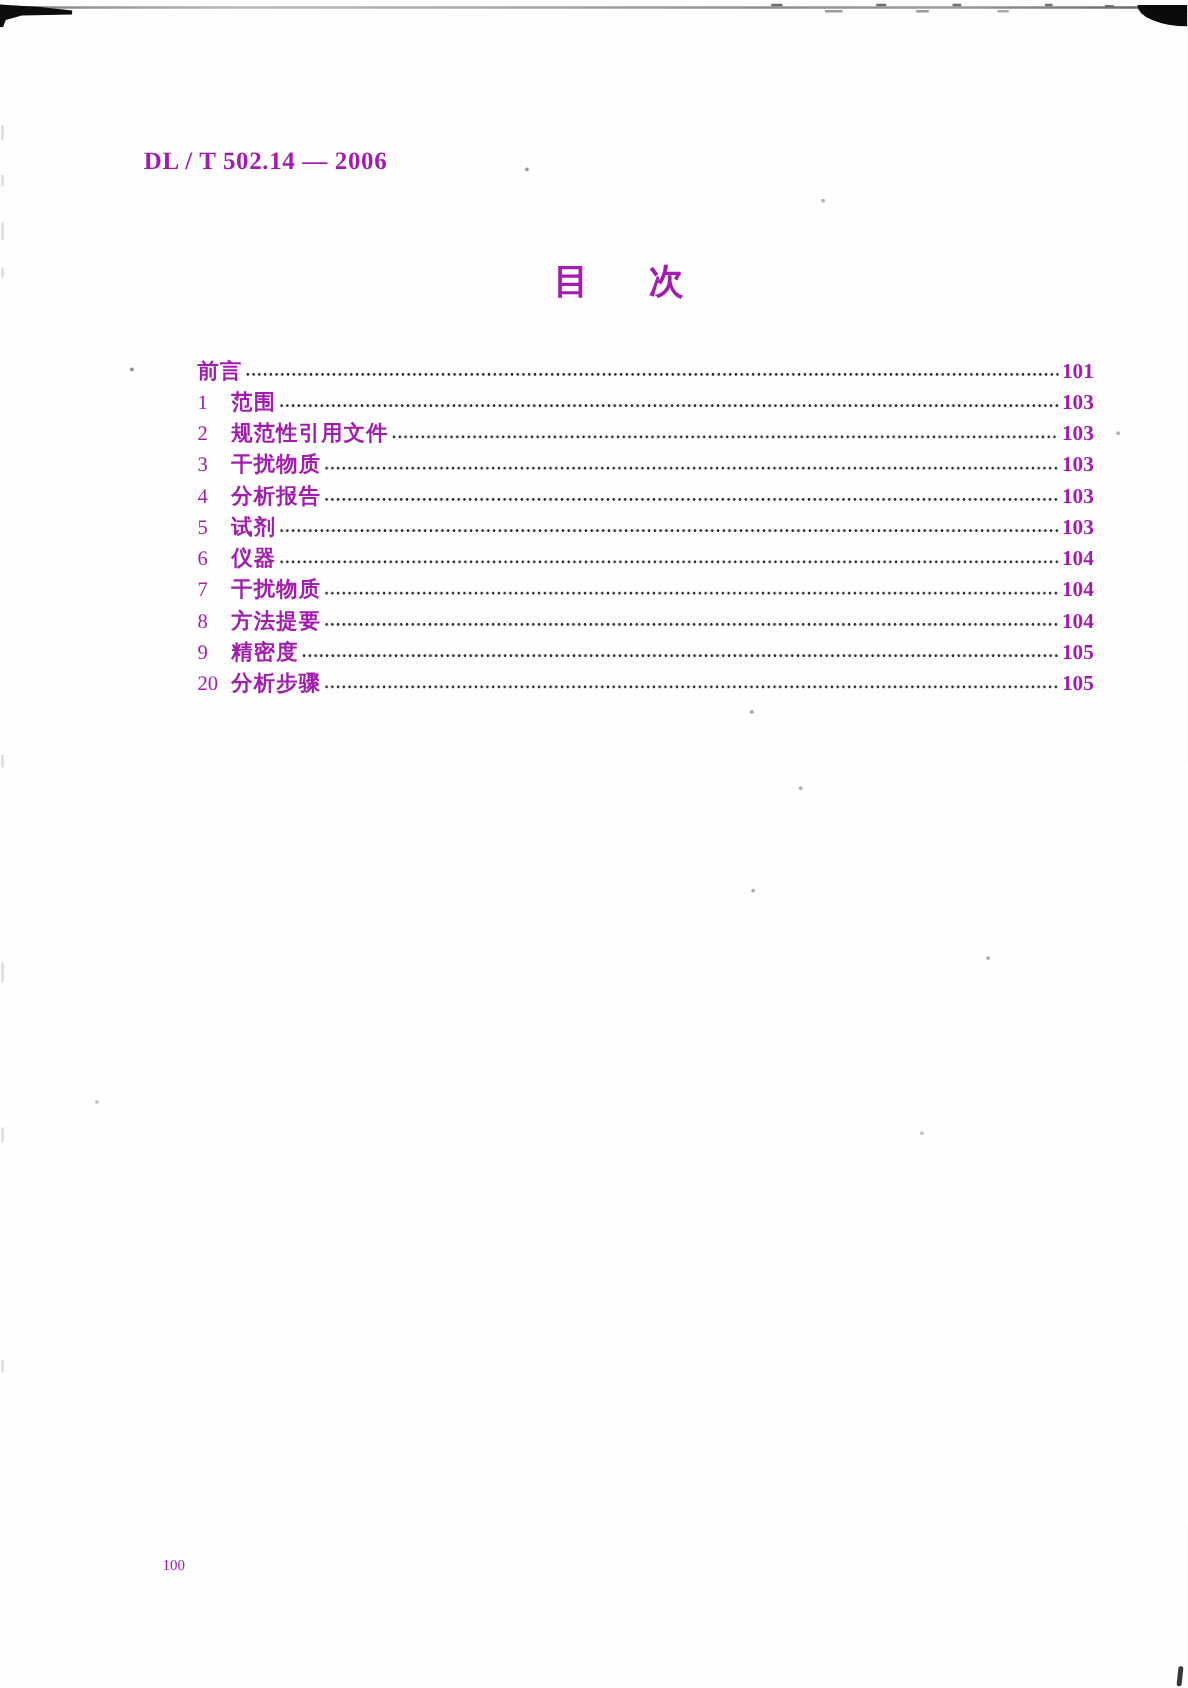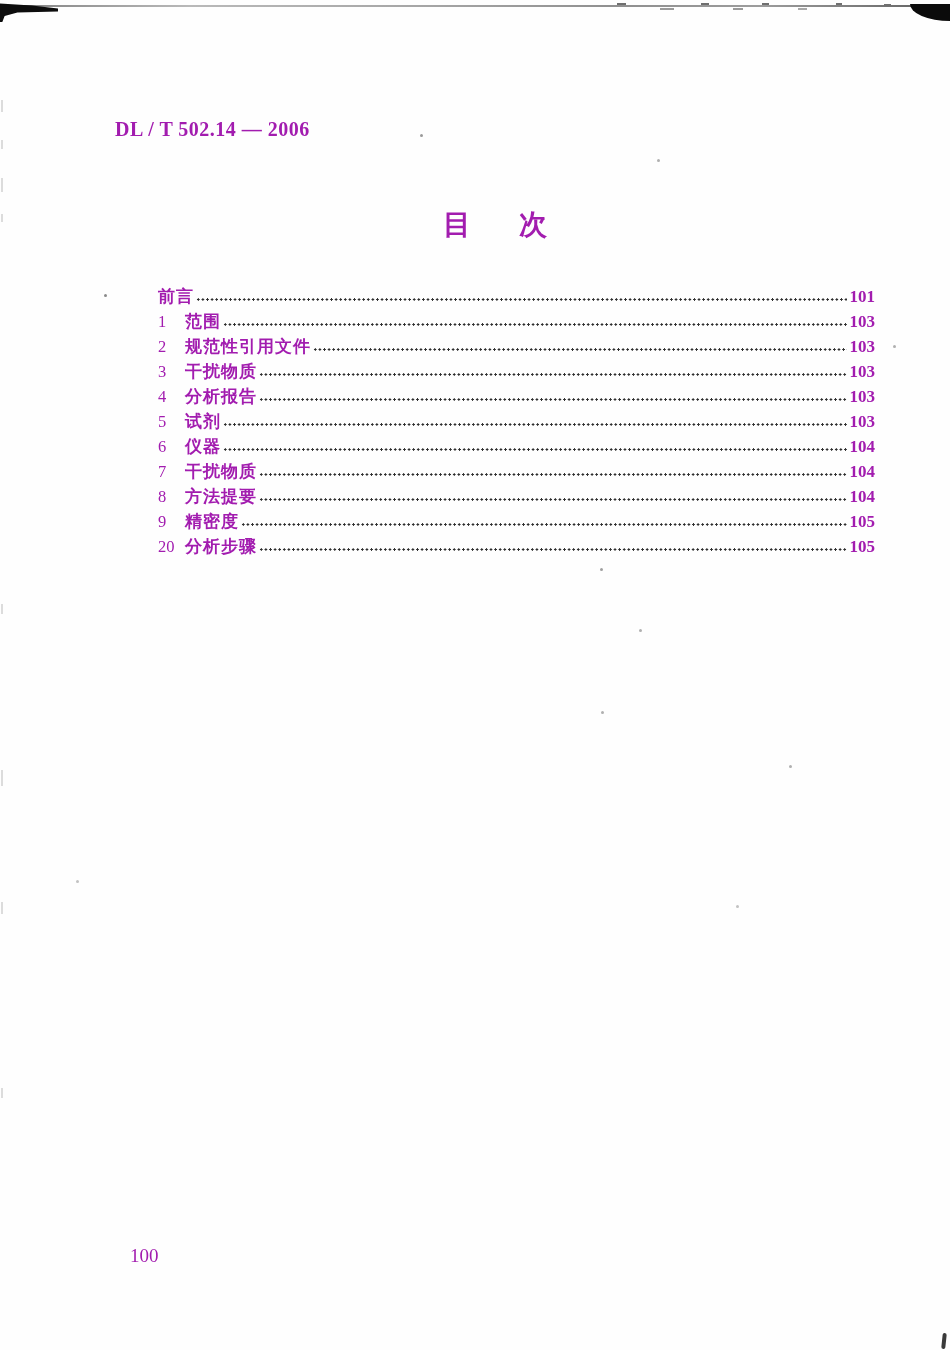--- a/index.html
+++ b/index.html
@@ -90,21 +90,21 @@
   .toc-page {
     flex: 0 0 auto;
     font-family: "Liberation Serif", serif;
     font-size: 17px; font-weight: 700;
   }
 
   
   .folio {
     position: absolute; left: 130px; top: 1245px;
     font-family: "Liberation Serif", serif;
-    font-size: 19px;
+    font-size: 12px;
   }
 </style>
 </head>
 <body>
 
 <div class="page">
 
   <div class="scan-topline"></div>
   <div class="scan-corner-tl"></div>
   <div class="scan-corner-tr"></div>

